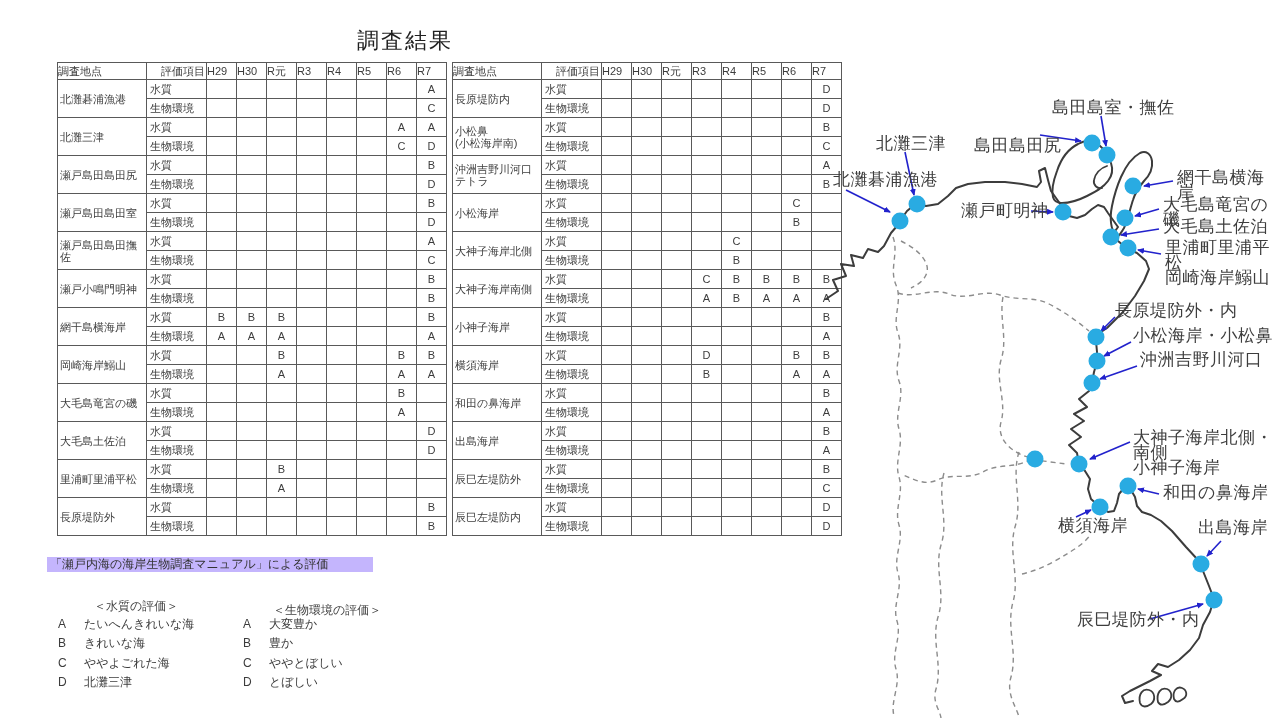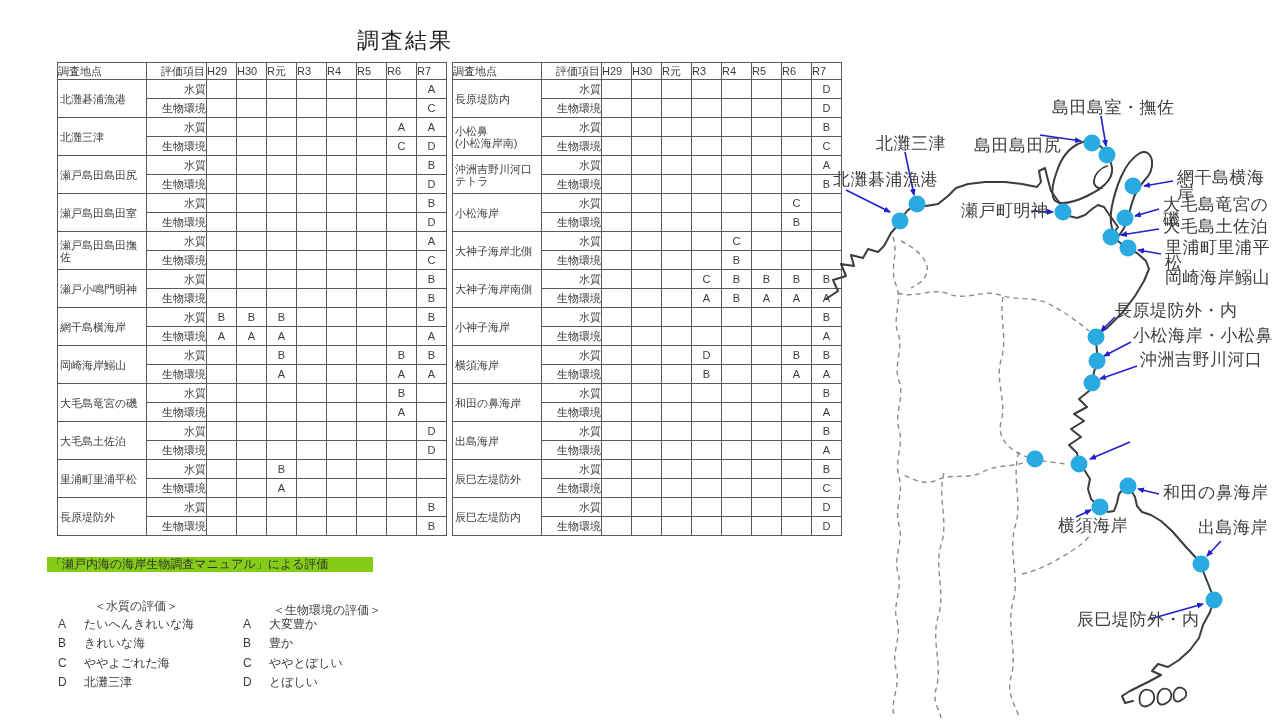--- a/index.html
+++ b/index.html
@@ -19,21 +19,21 @@
   .eval-table th,.eval-table td{
     border:1px solid #595959;padding:0;line-height:12px;
     font-weight:400;overflow:hidden;
   }
   .eval-table th{height:16px;text-align:left;}
   .eval-table th.h-item{text-align:left;padding-left:14px;}
   .eval-table td{height:18px;}
   .eval-table td.site{
     text-align:left;padding-left:2px;white-space:pre-line;word-break:break-all;
   }
-  .eval-table td.item{text-align:right;padding-left:3px;}
+  .eval-table td.item{text-align:left;padding-left:3px;}
   .eval-table td.val{text-align:center;}
   #tbl-left{left:57px;top:62px;}
   #tbl-right{left:452px;top:62px;}
   .legend{position:absolute;left:47px;top:557px;width:340px;font-size:12px;}
   .legend-header{
     width:323px;height:15px;line-height:15px;padding-left:3px;
     font-size:12px;color:#333;
   }
   .legend-cols{position:relative;width:340px;height:120px;}
   .legend-col-title{position:absolute;font-size:12px;color:#3f3f3f;margin-left:36px;}
@@ -743,28 +743,30 @@
     <div class="map-label" style="left: 1052px; top: 100px;">島田島室・撫佐</div>
     <div class="map-label" style="left: 1177px; top: 170px;">網干島横海岸</div>
     <div class="map-label" style="left: 961px; top: 203px;">瀬戸町明神</div>
     <div class="map-label" style="left: 1163px; top: 197px;">大毛島竜宮の磯</div>
     <div class="map-label" style="left: 1163px; top: 219px;">大毛島土佐泊</div>
     <div class="map-label" style="left: 1165px; top: 240px;">里浦町里浦平松
 岡崎海岸鰯山</div>
     <div class="map-label" style="left: 1115px; top: 303px;">長原堤防外・内</div>
     <div class="map-label" style="left: 1133px; top: 328px;">小松海岸・小松鼻</div>
     <div class="map-label" style="left: 1140px; top: 352px;">沖洲吉野川河口</div>
+    <div class="map-label" style="left: 1133px; top: 430px;">大神子海岸北側・南側
+小神子海岸</div>
     <div class="map-label" style="left: 1163px; top: 485px;">和田の鼻海岸</div>
     <div class="map-label" style="left: 1058px; top: 518px;">横須海岸</div>
     <div class="map-label" style="left: 1198px; top: 520px;">出島海岸</div>
     <div class="map-label" style="left: 1077px; top: 612px;">辰巳堤防外・内</div>
   </div>
 
 <div class="legend">
-  <div class="legend-header" id="legend-header" style="background: #84cc16;">「瀬戸内海の海岸生物調査マニュアル」による評価</div>
+  <div class="legend-header" id="legend-header" style="background: #c4b5fd;">「瀬戸内海の海岸生物調査マニュアル」による評価</div>
   <div class="legend-cols">
     <div class="legend-col-title" style="left:11px;top:26px">＜水質の評価＞</div>
     <div class="legend-col-title" style="left:190px;top:30px">＜生物環境の評価＞</div>
     <div class="legend-rows" id="legend-water-rows" style="left:11px;top:43px">
         <div class="leg-row"><span class="leg-grade">A</span><span>たいへんきれいな海</span></div>
         <div class="leg-row"><span class="leg-grade">B</span><span>きれいな海</span></div>
         <div class="leg-row"><span class="leg-grade">C</span><span>ややよごれた海</span></div>
         <div class="leg-row"><span class="leg-grade">D</span><span>北灘三津</span></div>
       </div>
     <div class="legend-rows" id="legend-bio-rows" style="left:196px;top:43px">

